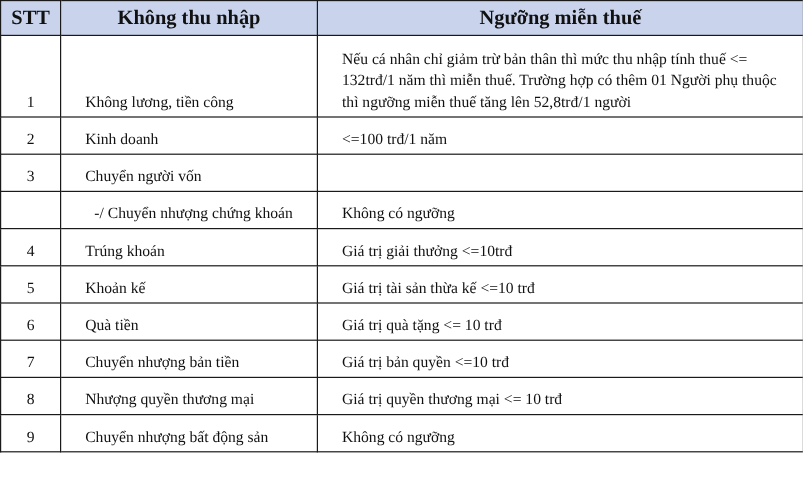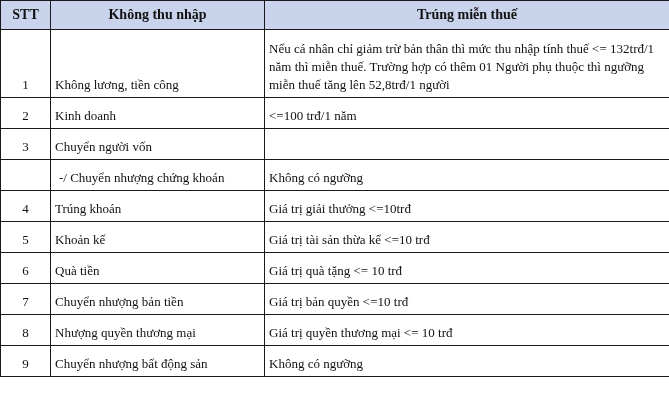--- a/index.html
+++ b/index.html
@@ -18,61 +18,62 @@
       border-collapse: collapse;
       table-layout: fixed;
       width: 669px;
       font-size: 13px;
     }
     table.tax col.c1 { width: 50px; }
     table.tax col.c2 { width: 214px; }
     table.tax col.c3 { width: 405px; }
     table.tax th, table.tax td {
       border: 1px solid #1a1a1a;
-      padding: 0 4px;
+      padding: 0 20px;
       vertical-align: bottom;
       line-height: 18px;
     }
     table.tax th {
       background: #c9d3ec;
       font-weight: bold;
       text-align: center;
       vertical-align: middle;
       height: 28px;
       padding: 0;
-      font-size: 14px;
+      font-size: 17px;
     }
     table.tax td {
       height: 27px;
       padding-bottom: 3px;
     }
     table.tax td.stt {
       text-align: center;
     }
     table.tax tr.tall td {
       height: 64px;
     }
     table.tax tr.sub td.name {
       padding-left: 8px;
+      text-align: right;
     }
   </style>
 </head>
 <body>
 
 <table class="tax">
   <colgroup>
     <col class="c1">
       <col class="c2">
       <col class="c3">
   </colgroup>
   <thead>
     <tr>
       <th>STT</th>
       <th>Không thu nhập</th>
-      <th>Trúng miễn thuế</th>
+      <th>Ngưỡng miễn thuế</th>
     </tr>
   </thead>
   <tbody>
     <tr class="tall">
       <td class="stt">1</td>
       <td class="name">Không lương, tiền công</td>
       <td>Nếu cá nhân chỉ giảm trừ bản thân thì mức thu nhập tính thuế &lt;= 132trđ/1 năm thì miễn thuế. Trường hợp có thêm 01 Người phụ thuộc thì ngưỡng miễn thuế tăng lên 52,8trđ/1 người</td>
     </tr>
     <tr>
       <td class="stt">2</td>

